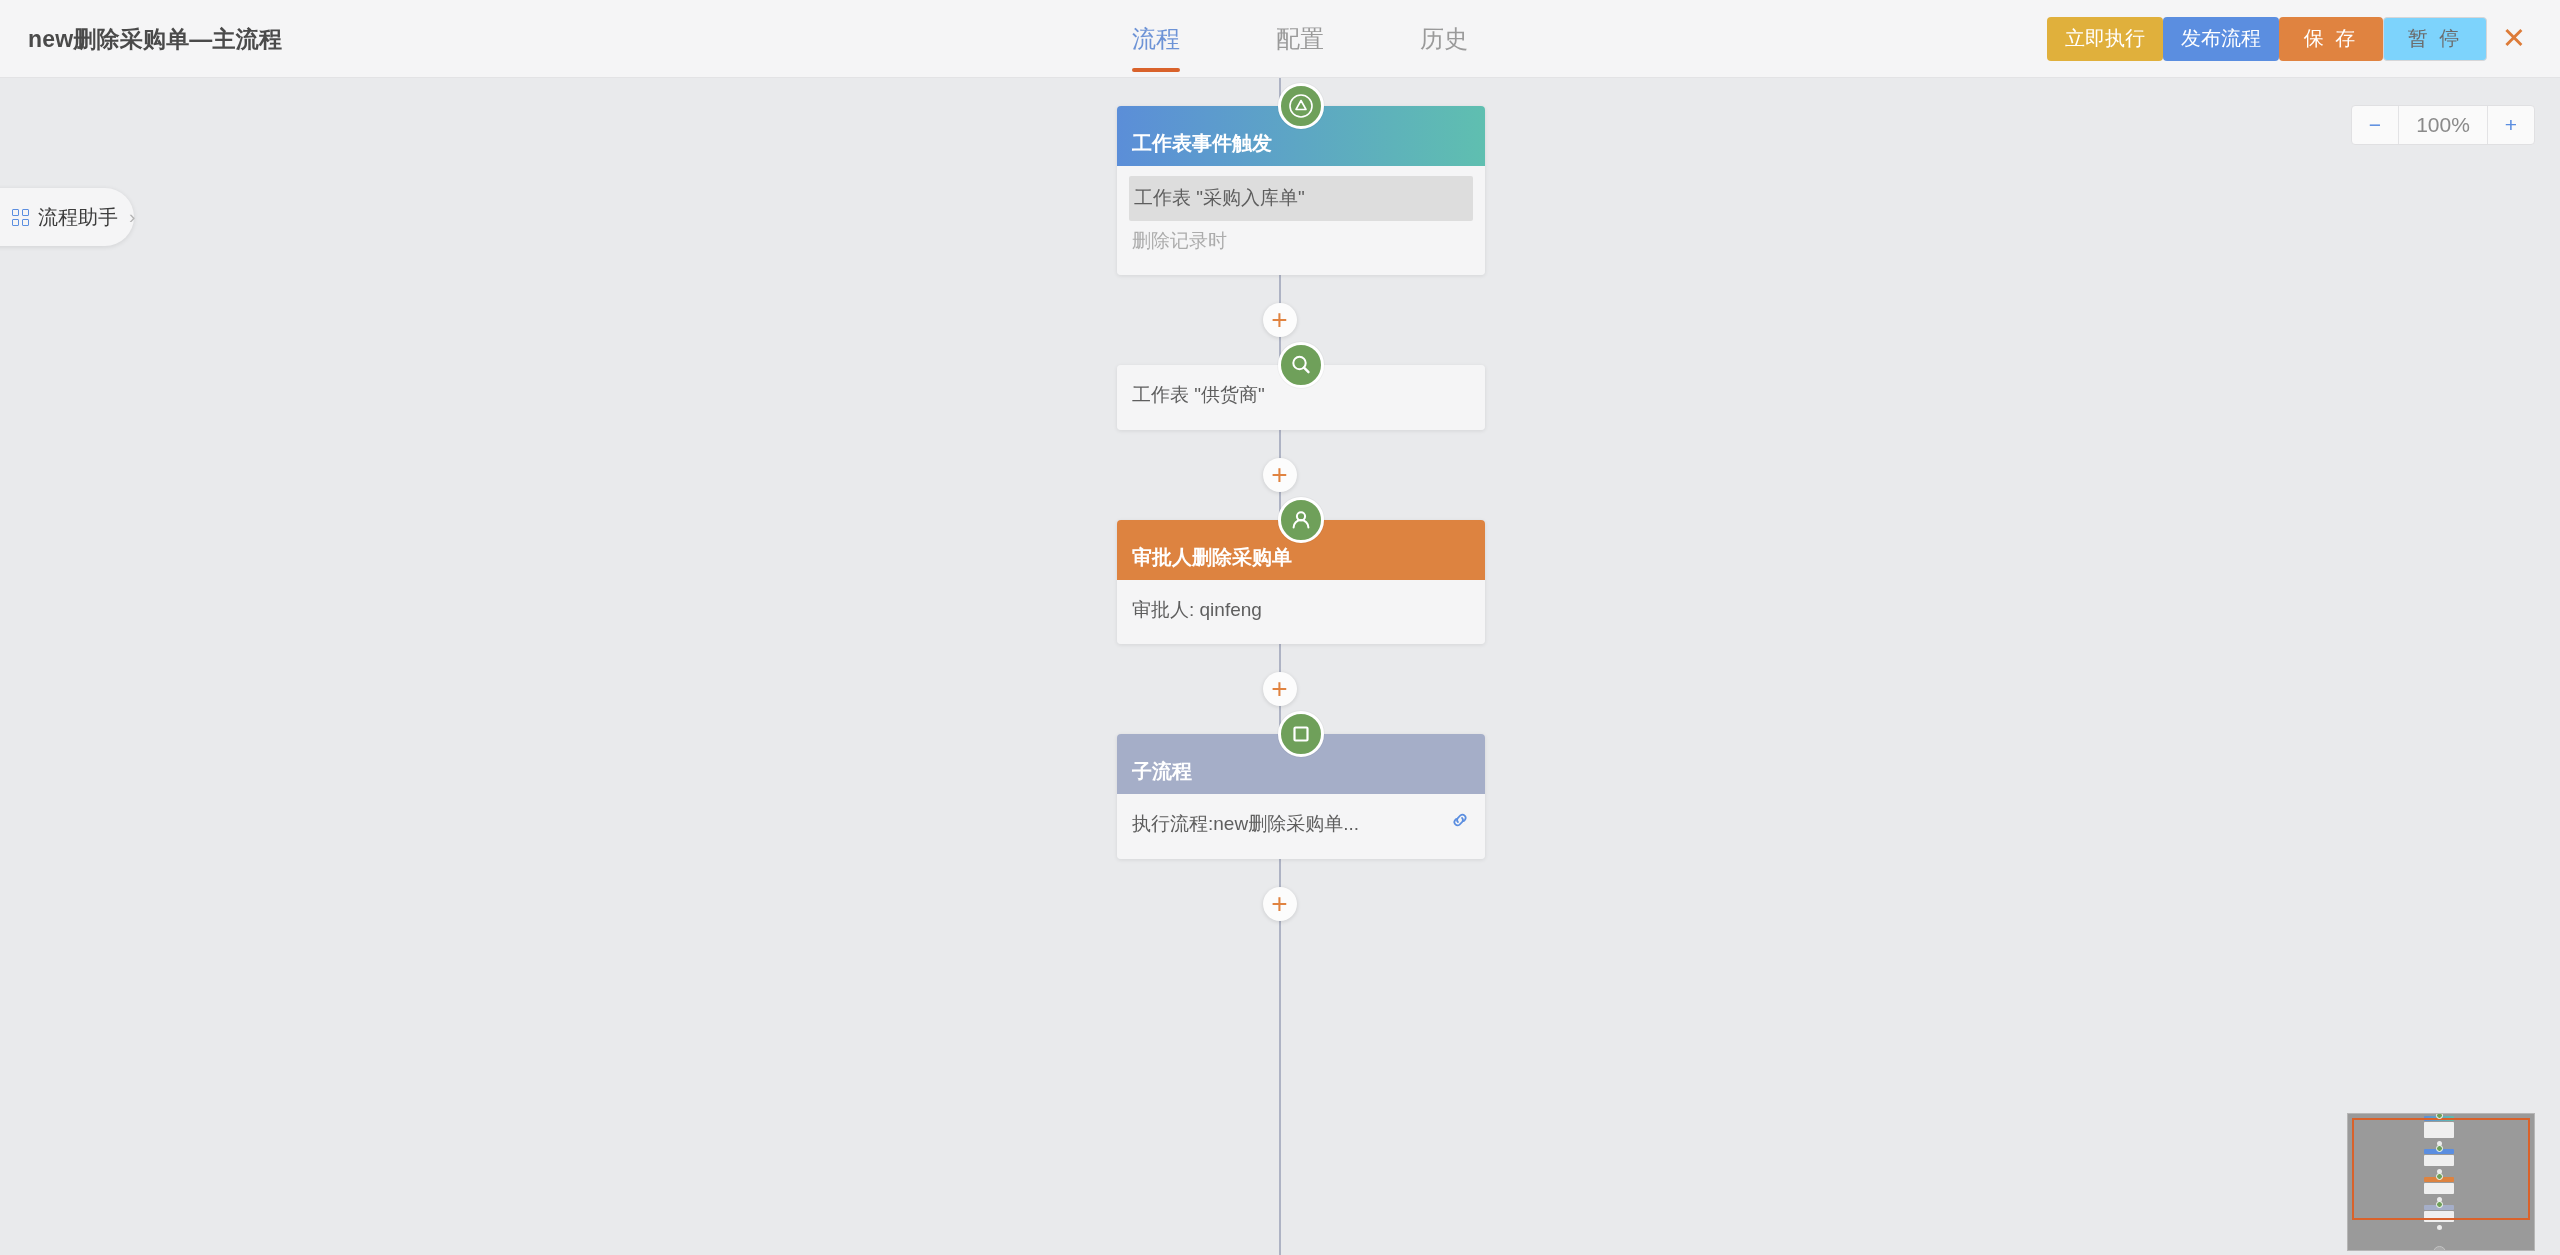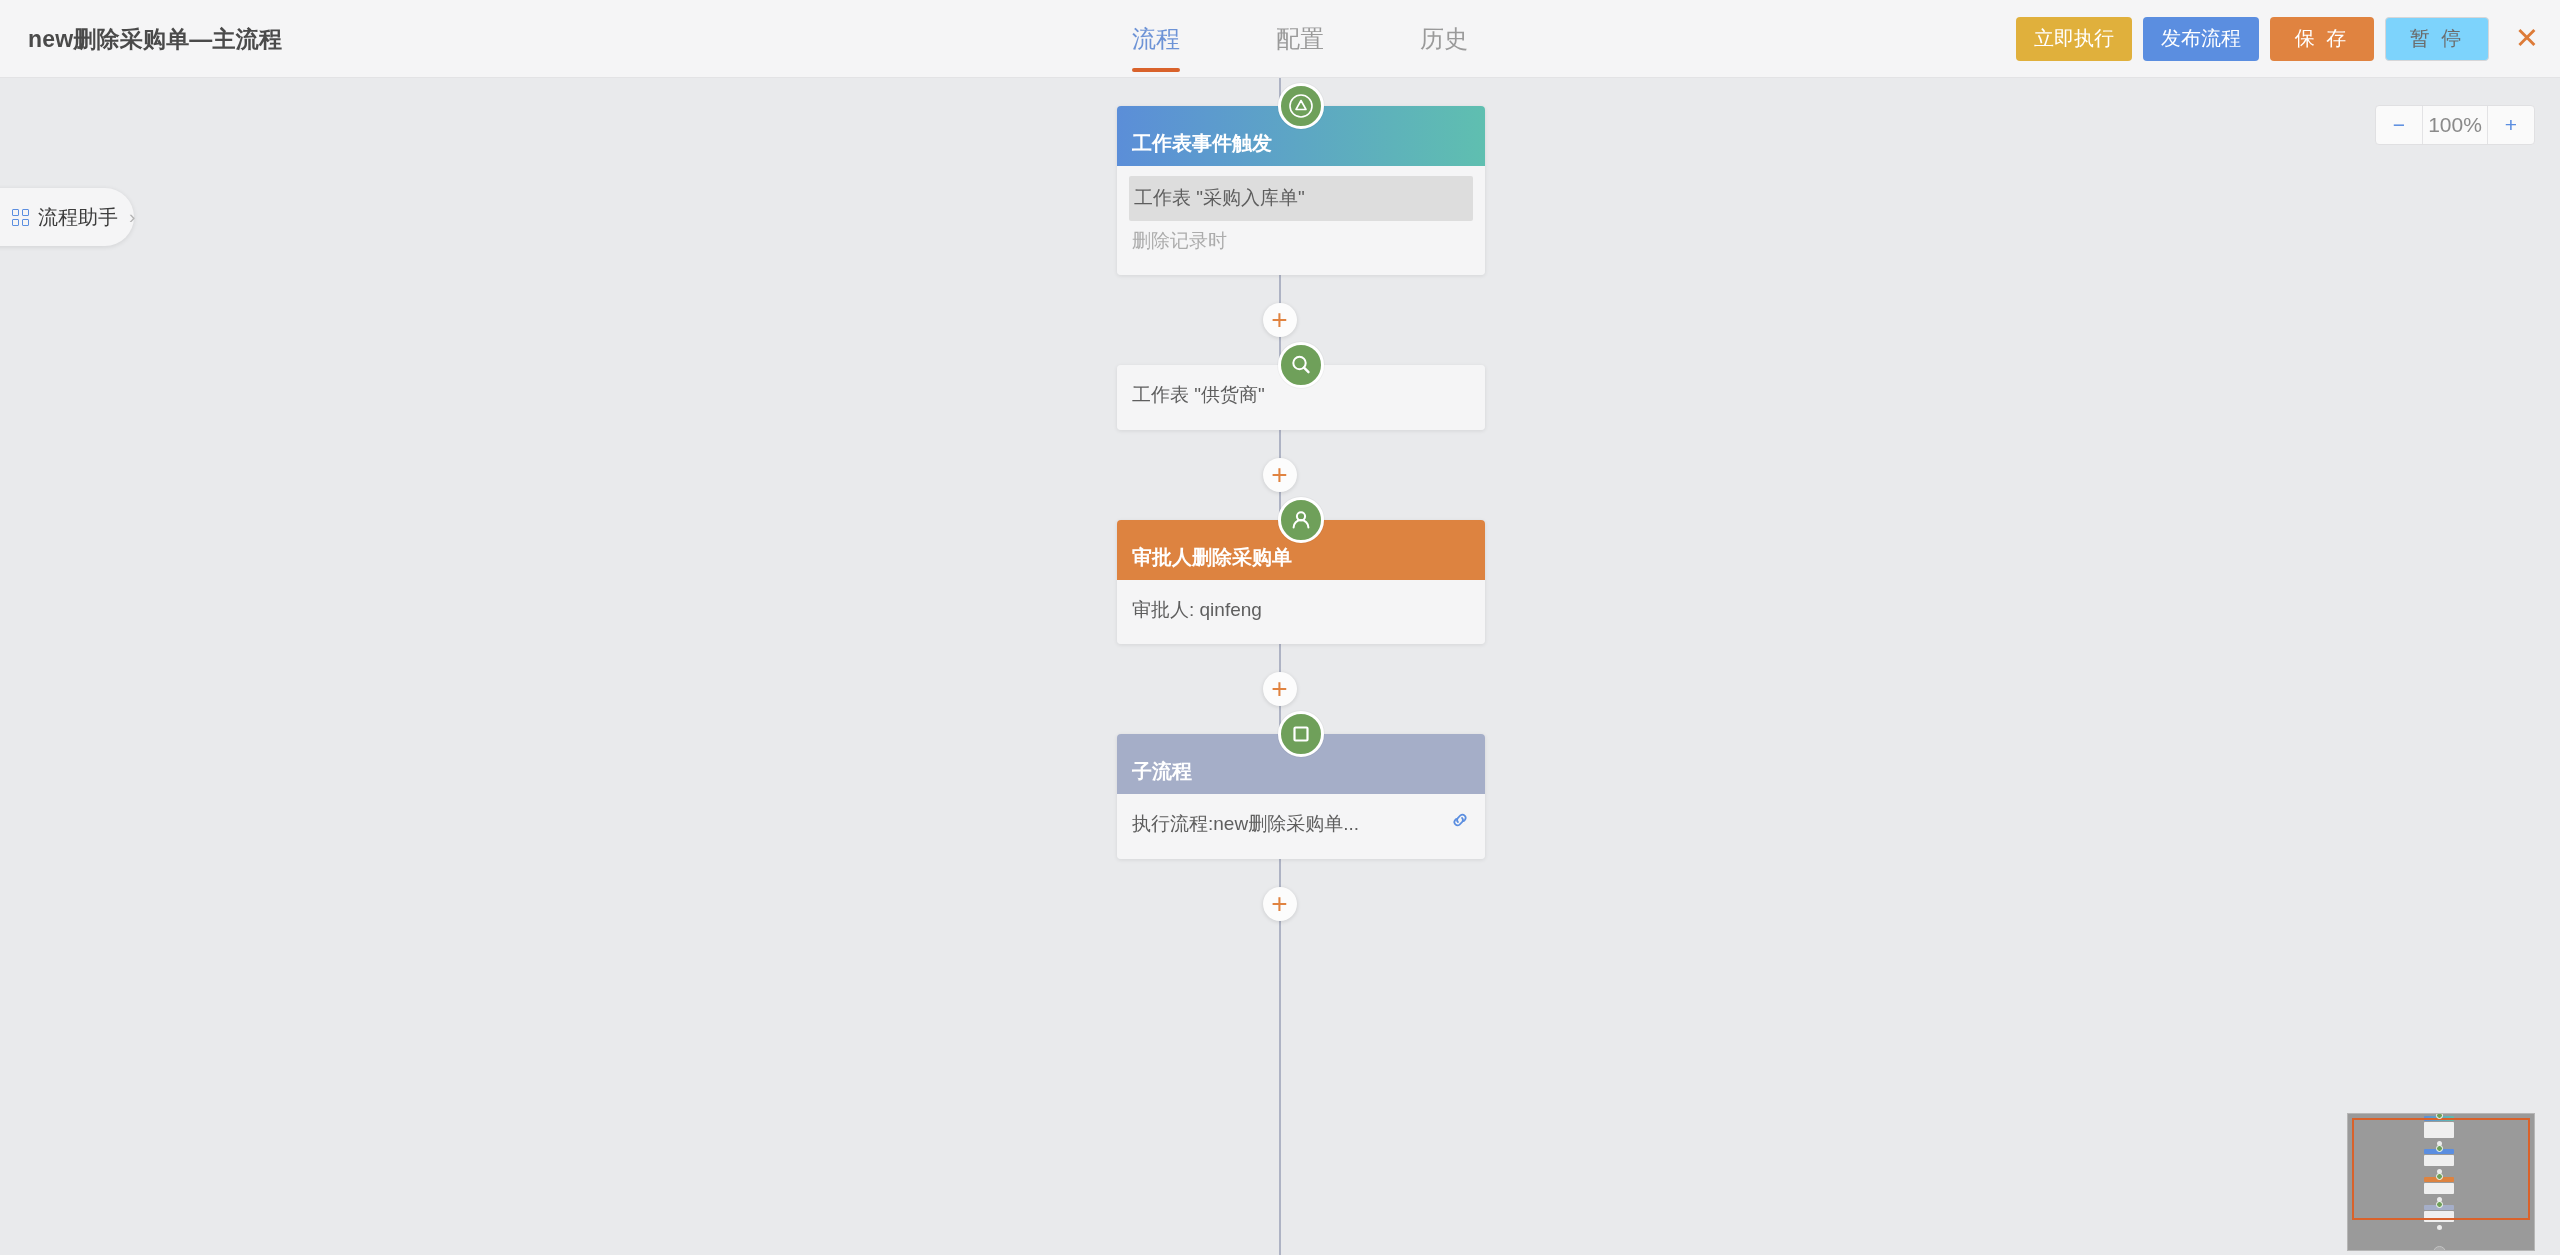--- a/index.html
+++ b/index.html
@@ -37,23 +37,23 @@
   }
   .tab:last-child { margin-right: 0; }
   .tab.active { color: #6d93d6; }
   .tab.active::after {
     content: ""; position: absolute; left: 50%; bottom: 6px;
     transform: translateX(-50%);
     width: 48px; height: 4px; background: #d9622b; border-radius: 2px;
   }
 
   .actions {
-    position: absolute; right: 12px; top: 50%;
+    position: absolute; right: 25px; top: 50%;
     transform: translateY(-50%);
-    display: flex; align-items: center; gap: 11px;
+    display: flex; align-items: center; 
   }
   .btn {
     height: 44px; min-width: 104px; padding: 0 18px;
     border: none; border-radius: 4px;
     font-size: 20px; color: #fff; cursor: pointer;
     font-family: inherit;
     display: flex; align-items: center; justify-content: center;
     white-space: nowrap;
   }
   .btn-run    { background: #e0b03c; }
@@ -102,21 +102,21 @@
     display: flex; align-items: stretch;
     background: #fafafa; border: 1px solid #e0e0e2; border-radius: 4px;
     height: 40px; overflow: hidden;
   }
   .zoomctl > div {
     display: flex; align-items: center; justify-content: center;
     font-size: 21px; color: #5b8ee0; cursor: pointer; user-select: none;
   }
   .zoom-minus, .zoom-plus { width: 46px; }
   .zoom-level {
-    width: 66px; color: #8a8a8a !important; font-size: 21px;
+    width: 90px; color: #8a8a8a !important; font-size: 21px;
     border-left: 1px solid #e3e3e5; border-right: 1px solid #e3e3e5;
     cursor: default !important;
   }
 
   
   .flow {
     position: absolute; left: 1117px; top: 0;
     width: 325px;
   }
   .spine {

